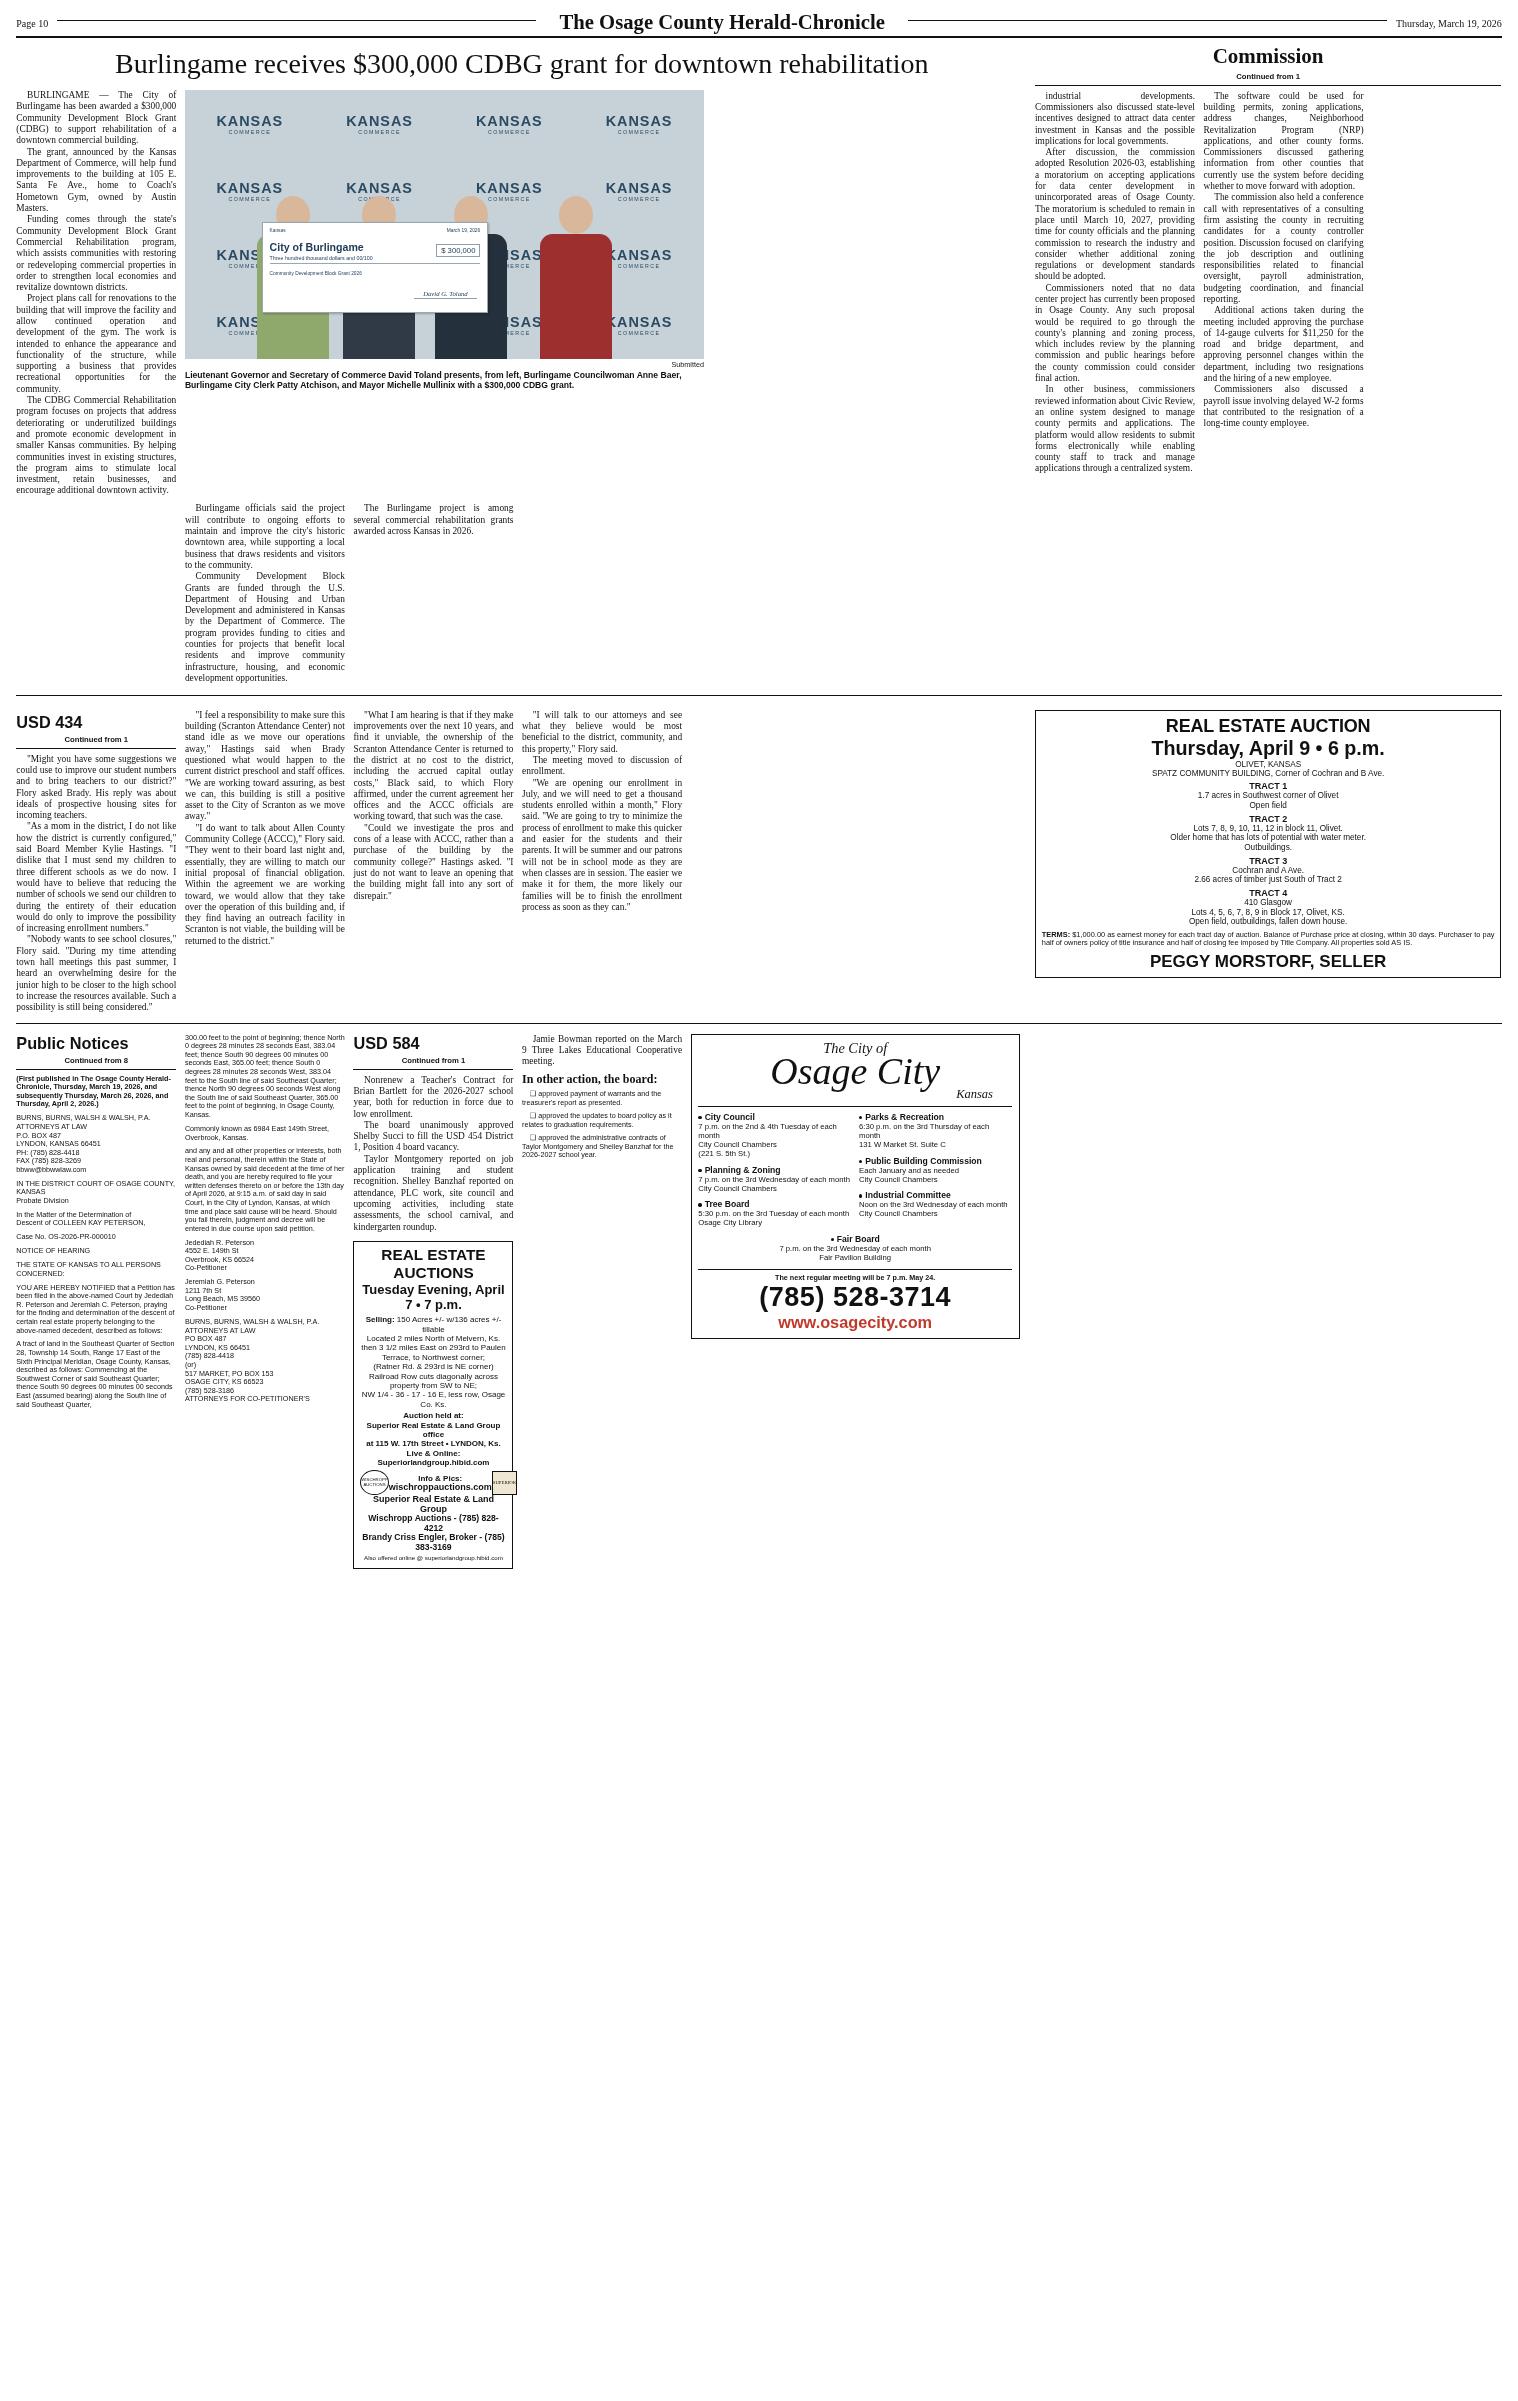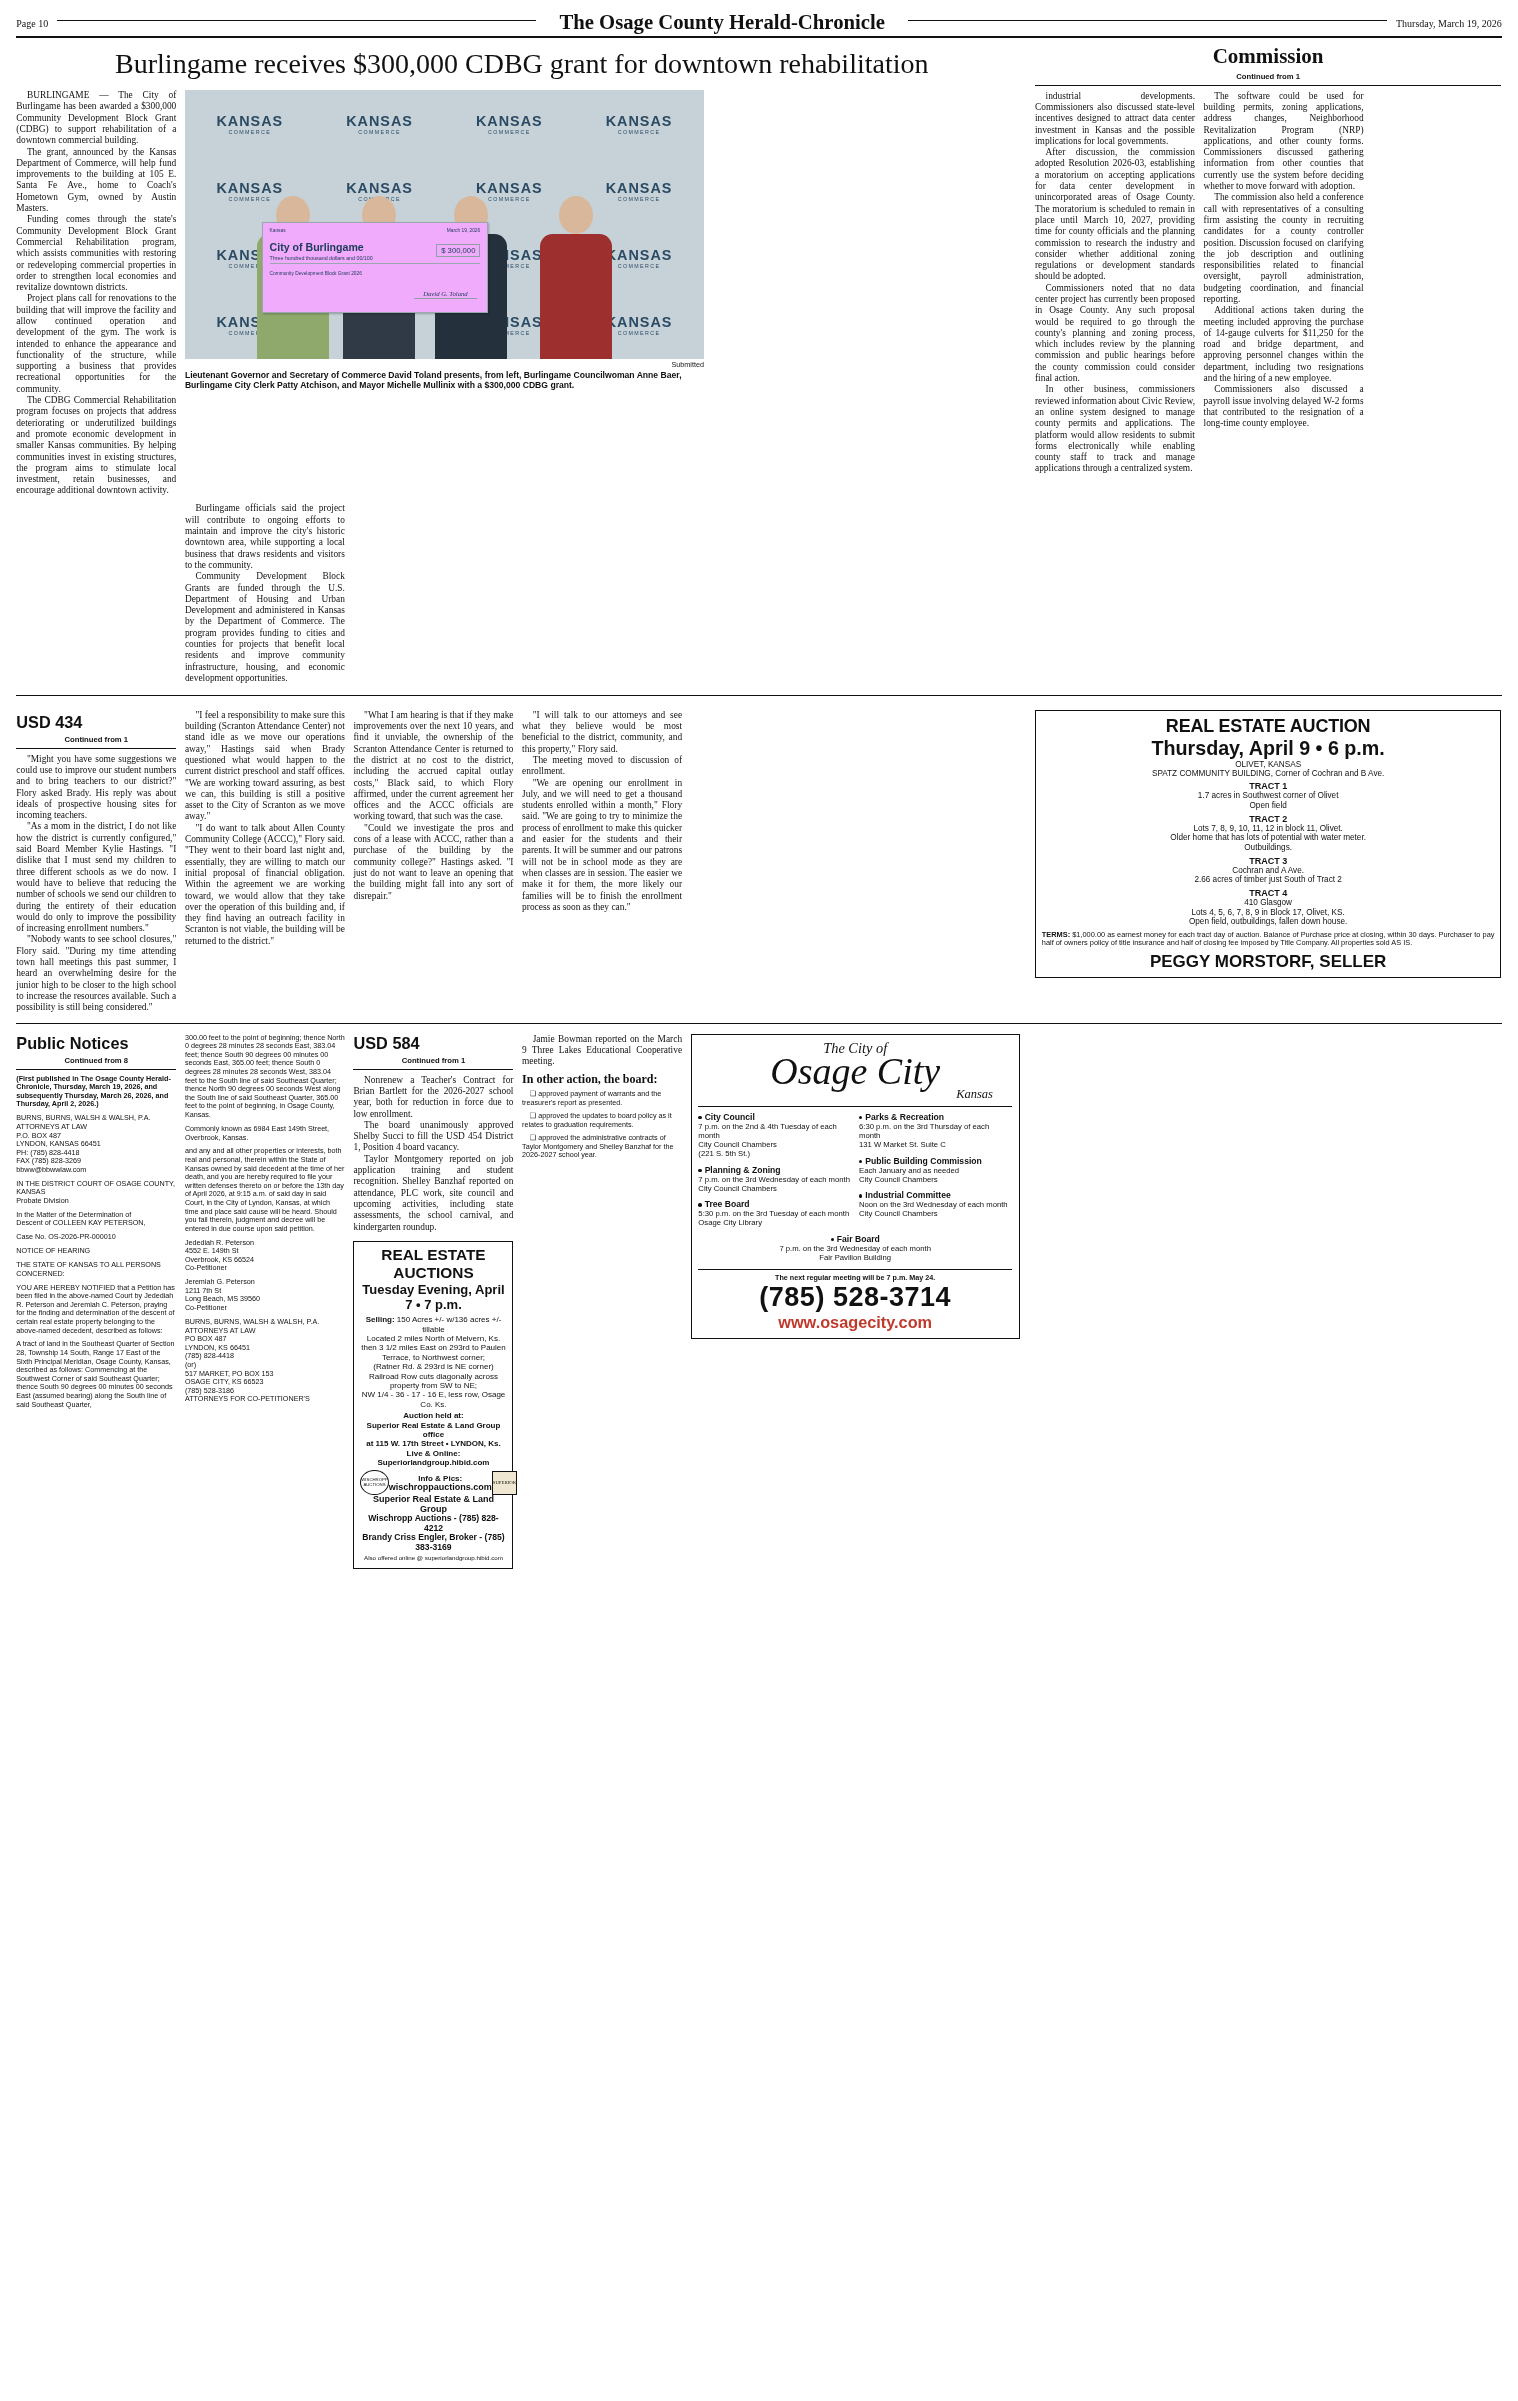--- a/index.html
+++ b/index.html
@@ -44,21 +44,21 @@
   .photo .wallpaper { position:absolute; inset:0; background:#c6d2d8; }
   .kansas-wall { position:absolute; inset:0; display:grid; grid-template-columns:repeat(4,1fr); grid-template-rows:repeat(4,1fr); }
   .kw-cell { display:flex; flex-direction:column; align-items:center; justify-content:center; color:#2b4a63; }
   .kw-cell .k1 { font-family:"Liberation Sans", sans-serif; font-weight:bold; font-size:14.4px; letter-spacing:1px; }
   .kw-cell .k2 { font-family:"Liberation Sans", sans-serif; font-size:5.3px; letter-spacing:1.4px; }
   .people { position:absolute; left:0; right:0; bottom:0; height:202px; }
   .person { position:absolute; bottom:0; }
   .p-head { width:34px; height:38px; border-radius:50%; background:#d8b79a; margin:0 auto; }
   .p-body { width:72px; height:125px; border-radius:12.5px 12.5px 0 0; }
   .check {
-    position:absolute; left:77px; bottom:46px; width:226px; height:91px; background:#f0abfc; border:1px solid #9aa7ae;
+    position:absolute; left:77px; bottom:46px; width:226px; height:91px; background:#ffffff; border:1px solid #9aa7ae;
     box-shadow:1px 1px 1.9px rgba(0,0,0,.25);
     font-family:"Liberation Sans", sans-serif; color:#1b3a57; padding:4.8px 6.7px;
   }
   .check .ck-top { display:flex; justify-content:space-between; font-size:4.8px; }
   .check .ck-name { font-size:10.6px; font-weight:bold; margin-top:7.7px; }
   .check .ck-amt { position:absolute; right:6.7px; top:21px; font-size:7.7px; border:0.5px solid #8fa0ab; padding:1px 3.8px;}
   .check .ck-words { font-size:5.3px; margin-top:2.9px; border-bottom:0.5px solid #9aa7ae; padding-bottom:1.9px;}
   .check .ck-memo { font-size:4.8px; margin-top:6.7px; }
   .check .ck-sign { position:absolute; right:9.6px; bottom:13.4px; font-family:"Liberation Serif", serif; font-style:italic; font-size:6.7px; border-bottom:0.5px solid #8fa0ab; padding:0 9.6px 1px 9.6px;}
   .submitted { text-align:right; font-family:"Liberation Sans", sans-serif; font-size:7.2px; margin:1.4px 0 1px 0; }
@@ -261,20 +261,23 @@
           <div class="submitted">Submitted</div>
           <div class="photo-caption">Lieutenant Governor and Secretary of Commerce David Toland presents, from left, Burlingame Councilwoman Anne Baer, Burlingame City Clerk Patty Atchison, and Mayor Michelle Mullinix with a $300,000 CDBG grant.</div>
         </div>
       </div>
 
       <div class="story-grid" style="margin-top:6.7px;">
         <div class="sc"></div>
         <div class="sc">
           <p class="body">Burlingame officials said the project will contribute to ongoing efforts to maintain and improve the city's historic downtown area, while supporting a local business that draws residents and visitors to the community.</p>
           <p class="body">Community Development Block Grants are funded through the U.S. Department of Housing and Urban Development and administered in Kansas by the Department of Commerce. The program provides funding to cities and counties for projects that benefit local residents and improve community infrastructure, housing, and economic development opportunities.</p>
+        </div>
+        <div class="sc">
+          <p class="body">The Burlingame project is among several commercial rehabilitation grants awarded across Kansas in 2026.</p>
         </div>
         <div class="sc">
           <p class="body"></p>
         </div>
       </div>
     </div>
 
     <div class="top-right">
       <div class="rc-title">Commission</div>
       <div class="cont">Continued from 1</div>

